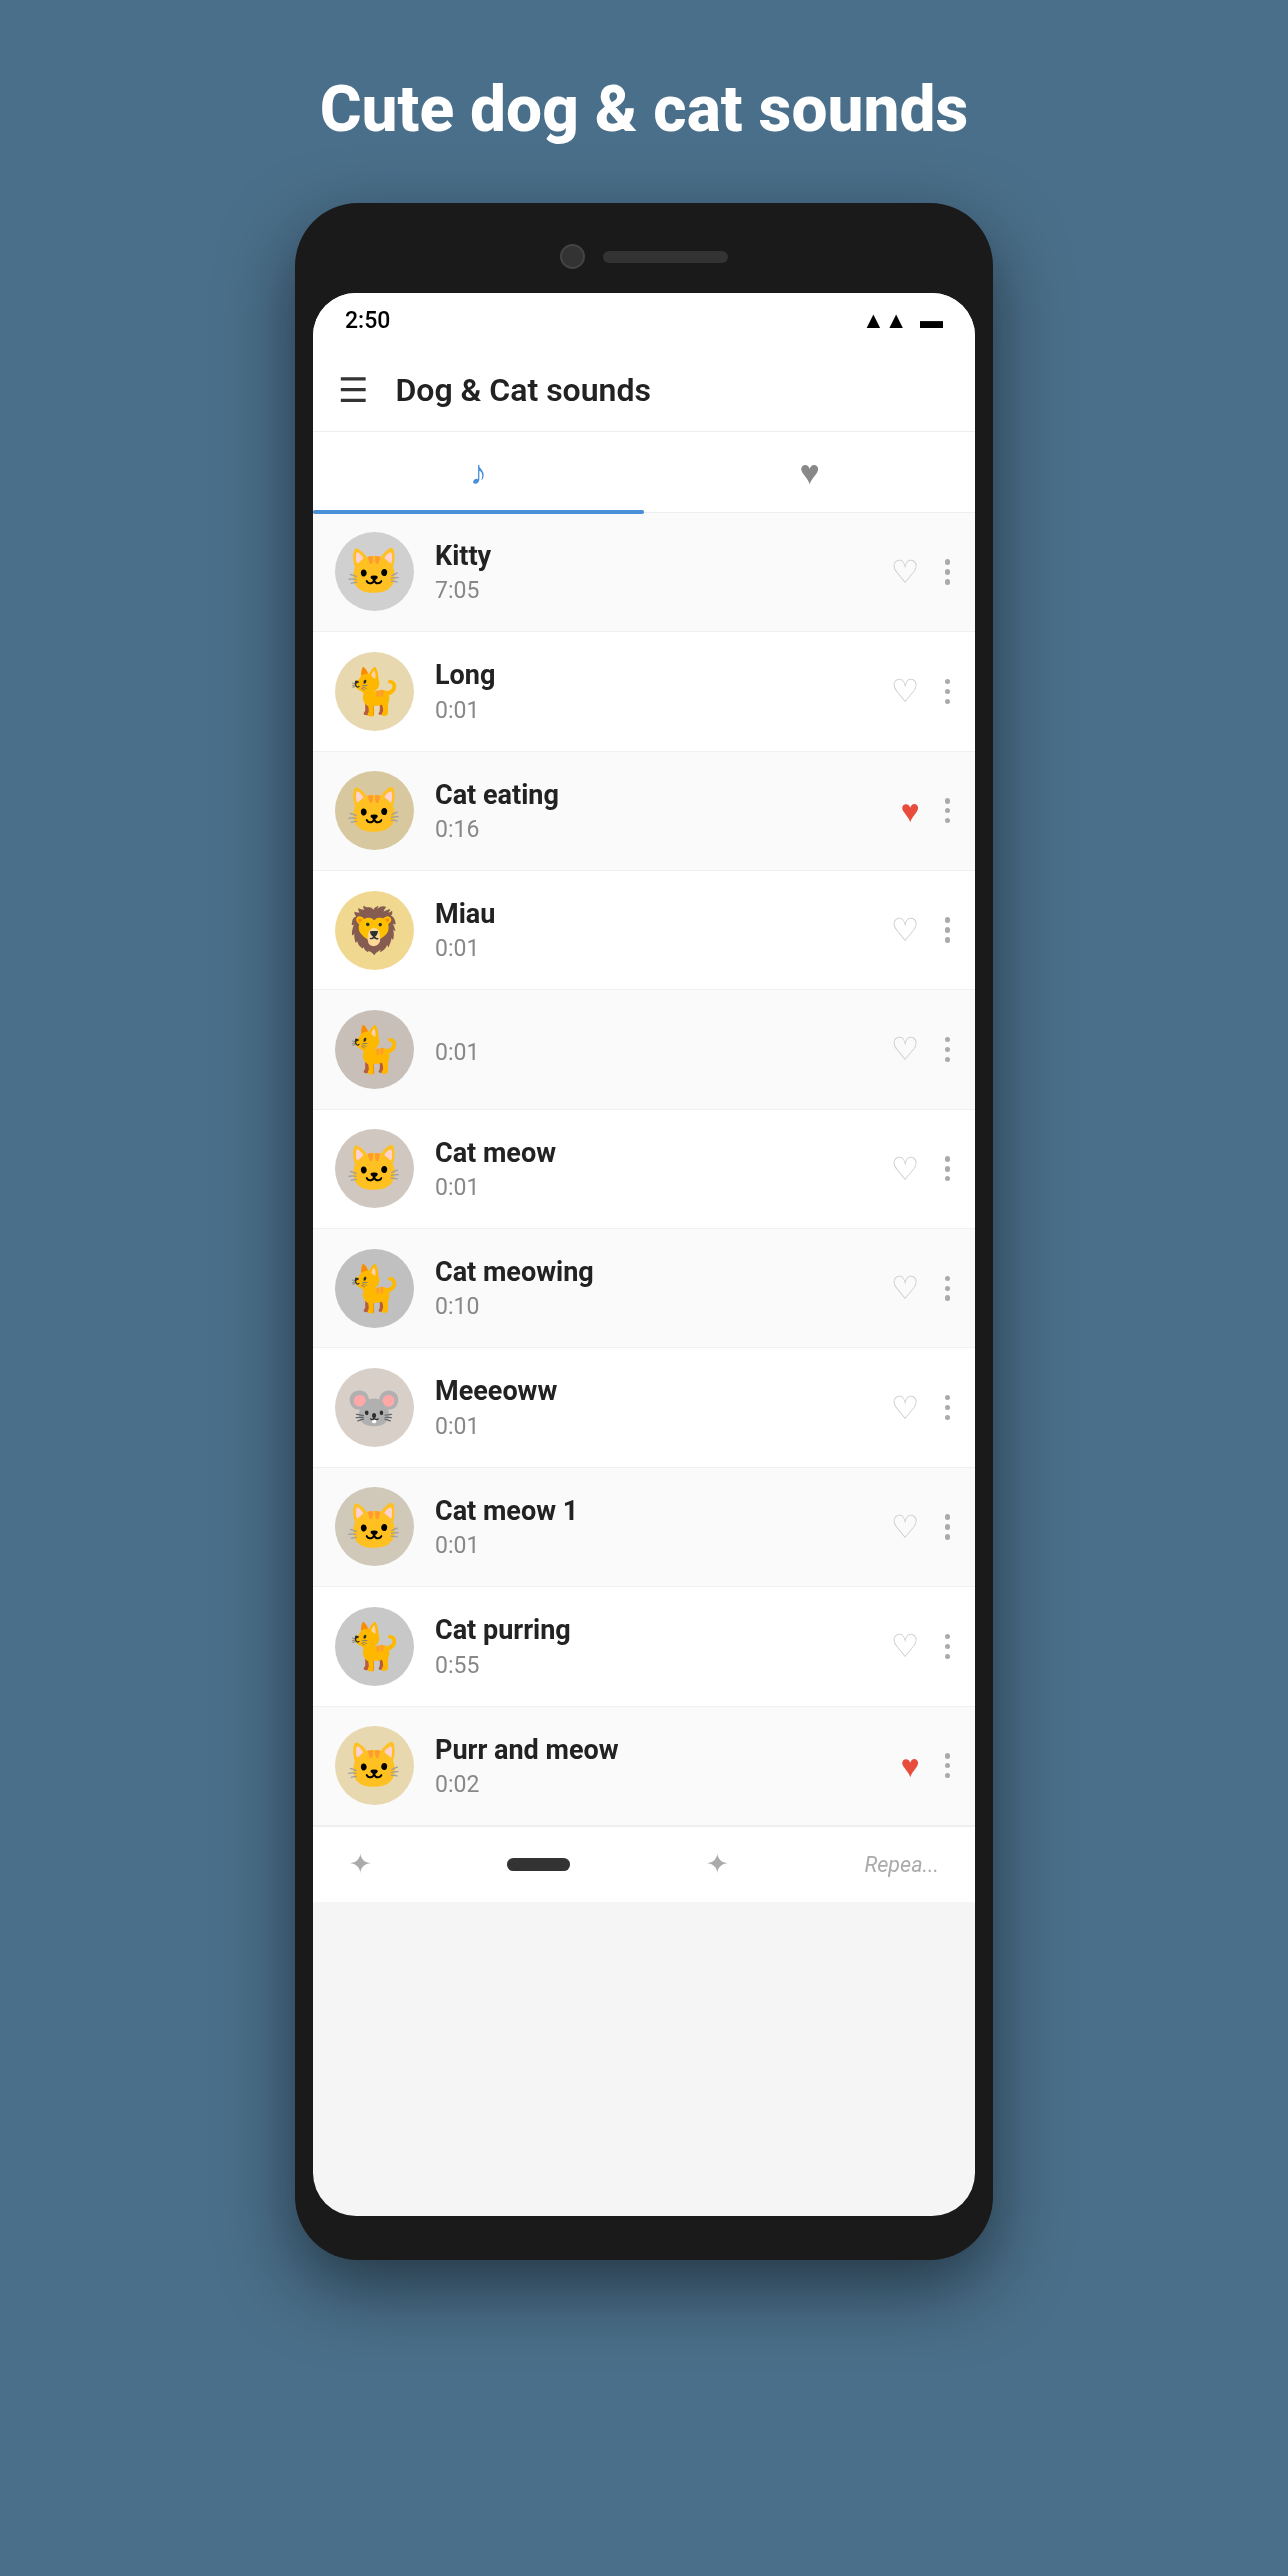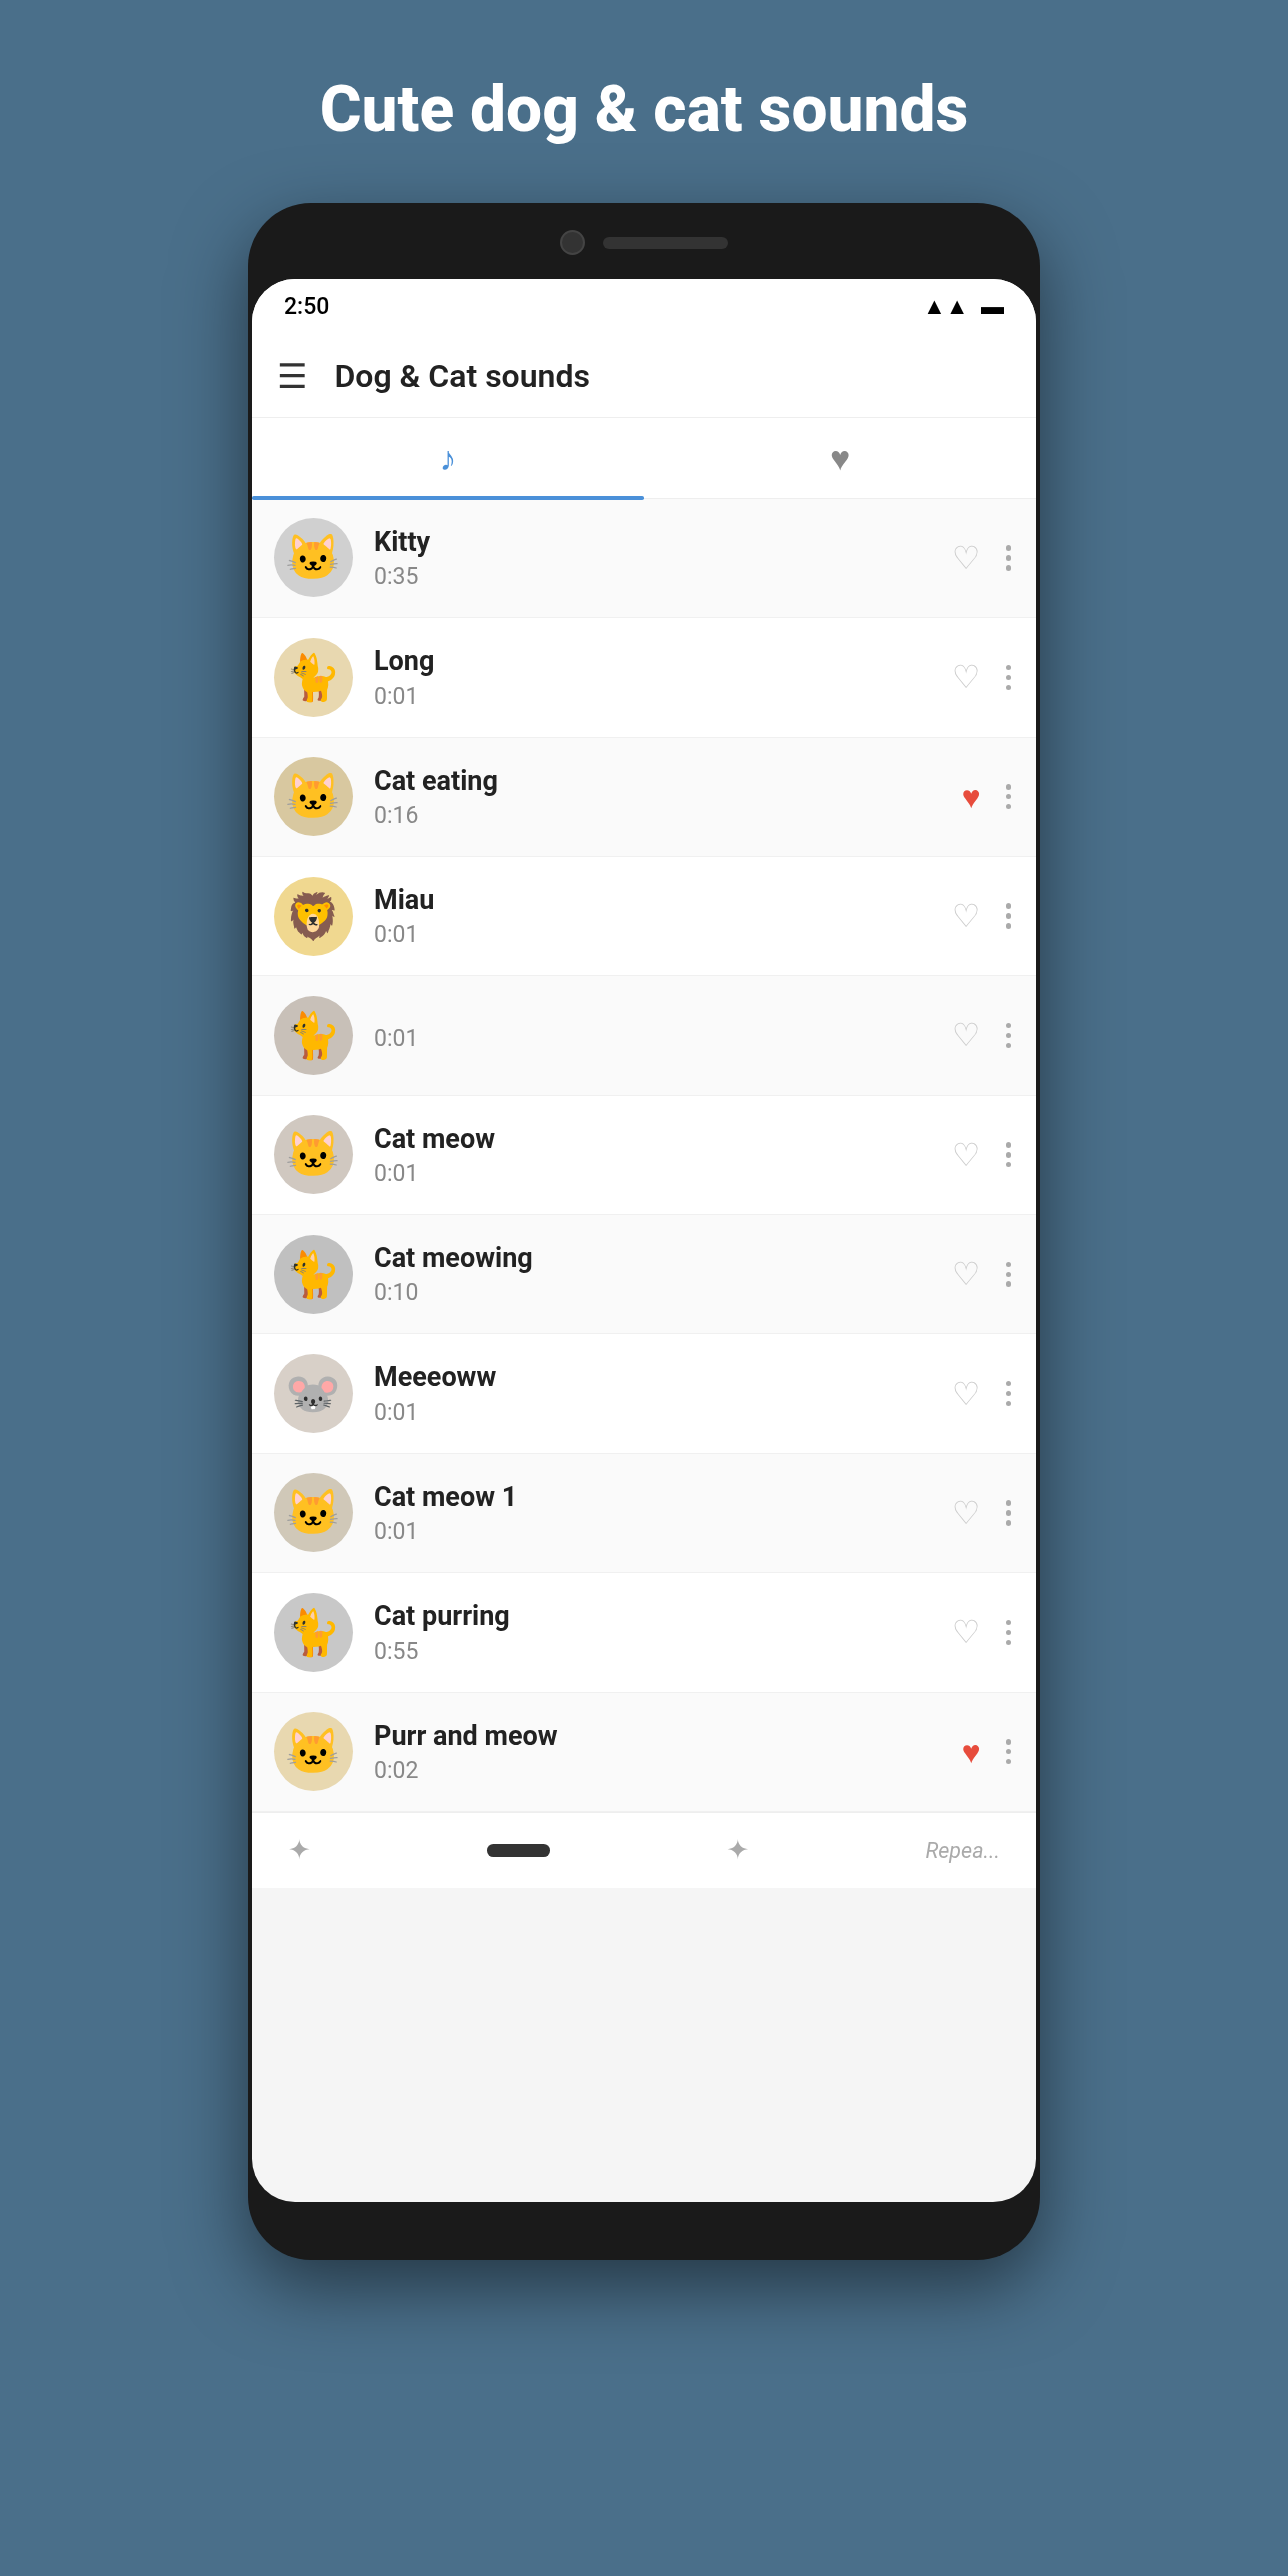--- a/index.html
+++ b/index.html
@@ -19,25 +19,25 @@
       font-size: 64px;
       font-weight: 800;
       text-align: center;
       margin-top: 72px;
       margin-bottom: 54px;
       line-height: 1.2;
       padding: 0 54px;
     }
 
     .phone-wrapper {
-      width: 792px;
+      width: 698px;
       min-height: 2057px;
       background: #1a1a1a;
       border-radius: 63px;
-      padding: 4px;
+      padding: 18px;
       box-shadow: 0 27px 72px rgba(0,0,0,0.5);
       position: relative;
     }
 
     .phone-notch-area {
       height: 72px;
       display: flex;
       align-items: center;
       justify-content: center;
       position: relative;
@@ -301,21 +301,21 @@
       </div>
     </div>
 
     <div class="sound-list" id="sound-list">
     <div class="sound-item">
     <div class="sound-avatar avatar-kitty">
       <span style="font-size:45px;">🐱</span>
     </div>
     <div class="sound-info">
       <div class="sound-name">Kitty</div>
-      <div class="sound-duration">0:35</div>
+      <div class="sound-duration">7:05</div>
     </div>
     <div class="sound-actions">
       <span class="heart-btn ">♡</span>
       <div class="more-btn">
         <div class="more-dot"></div>
         <div class="more-dot"></div>
         <div class="more-dot"></div>
       </div>
     </div>
   </div>

